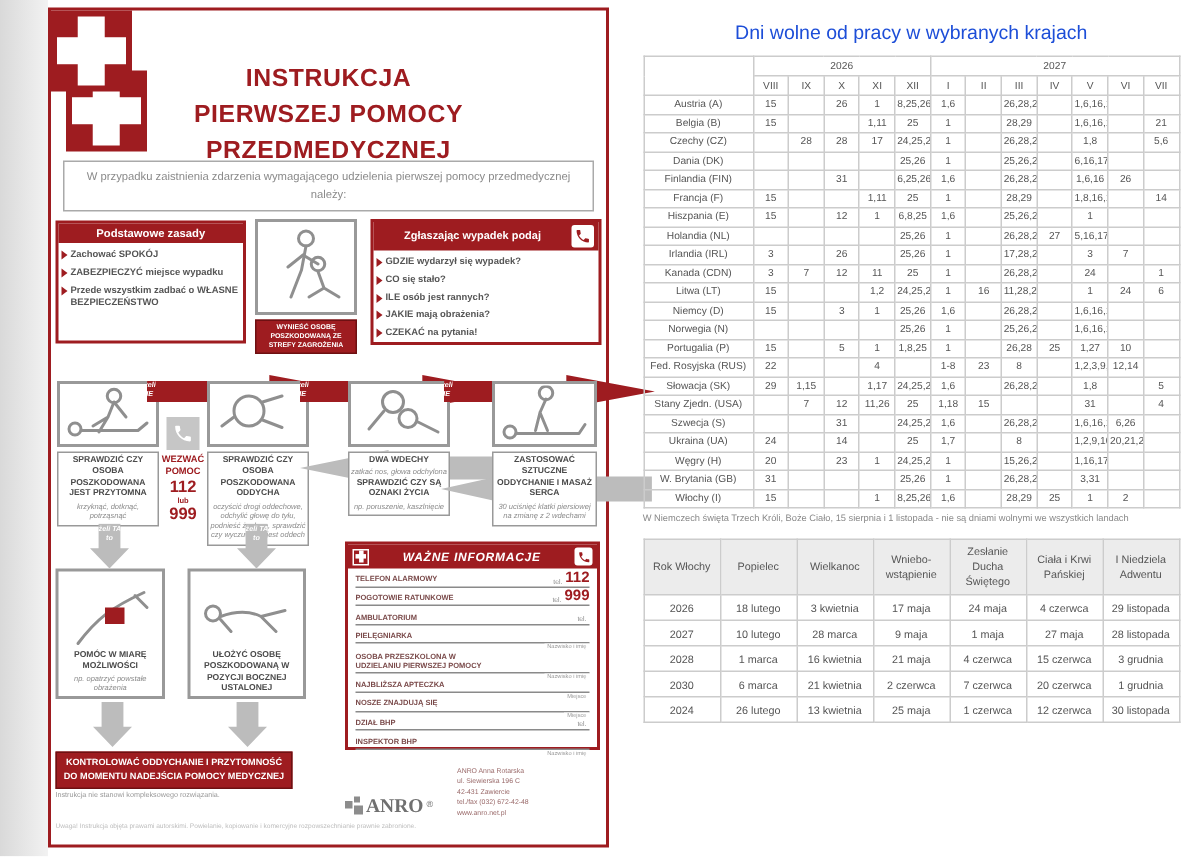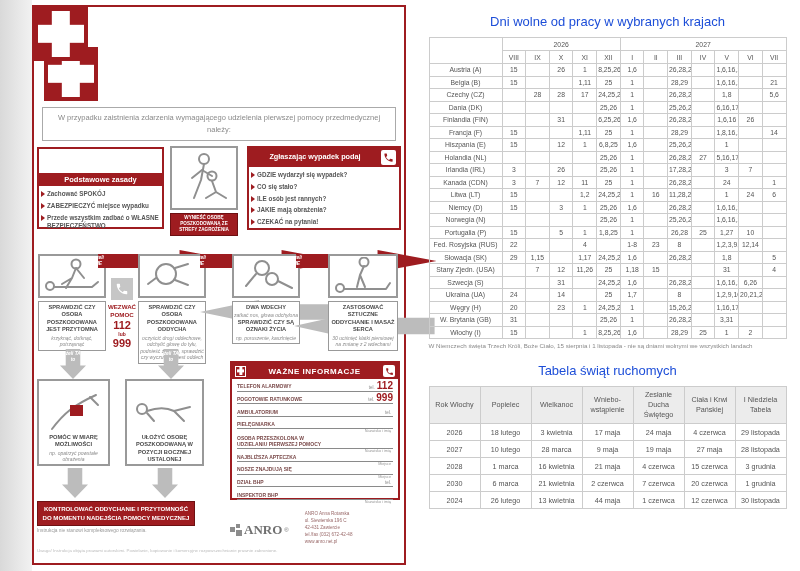--- a/index.html
+++ b/index.html
@@ -14,21 +14,21 @@
   .cross{position:absolute;width:54px;height:54px;background:#9e1c20;}
   .cross-l{left:10px;top:40px;}　.cross-r{left:306px;top:40px;}
   .cross .bar-v{position:absolute;left:50%;top:7%;width:34%;height:86%;transform:translateX(-50%);background:#fff;}
   .cross .bar-h{position:absolute;top:50%;left:7%;height:34%;width:86%;transform:translateY(-50%);background:#fff;}
 
   .poster-title{position:absolute;left:66px;right:66px;top:34px;text-align:center;color:#9e1c20;
                 font-weight:bold;font-size:16.5px;line-height:1.45;letter-spacing:.4px;}
   .intro-box{position:absolute;left:8px;right:8px;top:100px;min-height:28px;border:1px solid #aaa;
              color:#8a8a8a;font-size:7.5px;text-align:center;padding:4px 10px;line-height:1.6;}
 
-  .box-hd{background:#9e1c20;color:#fff;font-weight:bold;font-size:7.5px;text-align:center;padding:2px 1px;margin-top:24px;}
+  .box-hd{background:#9e1c20;color:#fff;font-weight:bold;font-size:7.5px;text-align:center;padding:2px 1px;}
   .basic-box{position:absolute;left:3px;top:140px;width:127px;height:82px;border:2px solid #9e1c20;background:#fff;}
   .rule-list{list-style:none;margin:4px 2px;padding:0;}
   .rule-item{display:flex;gap:2px;margin:3px 0;align-items:flex-start;}
   .tri{flex:0 0 auto;width:0;height:0;margin-top:1px;border-left:4px solid #9e1c20;
        border-top:3px solid transparent;border-bottom:3px solid transparent;}
   .rule-text{font-size:6.3px;font-weight:bold;color:#555;line-height:1.4;}
 
   .mid-ill{position:absolute;left:136px;top:139px;width:68px;height:64px;border:2px solid #999;
            display:flex;align-items:center;justify-content:center;background:#fff;}
   .mid-cap{position:absolute;left:136px;top:206px;width:68px;min-height:15px;background:#9e1c20;
@@ -86,34 +86,34 @@
   .banner{position:absolute;left:3px;top:494px;width:158px;background:#9e1c20;border:1px solid #6e1012;
           color:#fff;font-weight:bold;font-size:6.1px;text-align:center;padding:3px 2px;line-height:1.4;}
   .disclaimer{position:absolute;left:3px;top:521px;font-size:4.8px;color:#999;}
   .copyright{position:absolute;left:3px;top:541px;right:4px;font-size:4.4px;color:#bdbdbd;}
 
   .wi-box{position:absolute;left:196px;top:354px;width:170px;height:139px;border:2px solid #9e1c20;background:#fff;}
   .wi-hd{background:#9e1c20;height:16px;display:flex;align-items:center;padding:0 3px;gap:3px;}
   .wi-cross{position:relative;width:11px;height:11px;background:#9e1c20;border:1px solid #fff;flex:0 0 auto;}
   .wi-cross .bar-v{position:absolute;left:50%;top:10%;width:36%;height:80%;transform:translateX(-50%);background:#fff;}
   .wi-cross .bar-h{position:absolute;top:50%;left:10%;height:36%;width:80%;transform:translateY(-50%);background:#fff;}
-  .wi-title{flex:1;text-align:center;color:#fff;font-weight:bold;font-size:8px;letter-spacing:.5px;}
+  .wi-title{flex:1;text-align:center;color:#fff;font-weight:bold;font-size:8px;letter-spacing:.5px;font-style:italic;}
   .wi-phone{flex:0 0 auto;width:12px;height:12px;background:#fff;border-radius:2px;display:flex;align-items:center;justify-content:center;}
   .wi-phone svg{width:9px;height:9px;fill:#9e1c20;}
   .wi-rows{padding:0 5px;}
   .wi-row{position:relative;display:flex;align-items:flex-end;justify-content:space-between;
           border-bottom:1px solid #8a8a8a;min-height:12.6px;padding:1px 0;}
   .wi-row.tall{min-height:20px;}
   .wi-label{font-size:5px;font-weight:bold;color:#7a4a4a;line-height:1.25;max-width:95px;text-align:left;}
   .wi-right{display:flex;align-items:flex-end;gap:2px;}
   .wi-prefix{font-size:4.5px;color:#8a8a8a;}
   .wi-value{font-size:10px;font-weight:bold;color:#9e1c20;line-height:.9;}
   .wi-caption{position:absolute;right:0;bottom:-5px;font-size:3.8px;color:#999;background:#fff;padding:0 2px;z-index:2;}
 
-  .brand{position:absolute;left:196px;top:500px;width:172px;display:flex;gap:16px;align-items:center;}
+  .brand{position:absolute;left:196px;top:500px;width:172px;display:flex;gap:16px;align-items:flex-end;}
   .anro-logo{display:flex;align-items:center;gap:2px;margin-top:7px;}
   .logo-mark{position:relative;width:12px;height:12px;flex:0 0 auto;}
   .logo-mark i{position:absolute;background:#8c8c8c;display:block;}
   .logo-mark i:nth-child(1){left:0;top:3px;width:5px;height:5px;}
   .logo-mark i:nth-child(2){left:6px;top:0;width:4px;height:4px;}
   .logo-mark i:nth-child(3){left:6px;top:6px;width:6px;height:6px;}
   .anro-text{font-family:"Liberation Serif",serif;font-weight:bold;font-size:13px;color:#707070;}
   .anro-reg{font-size:6px;vertical-align:super;color:#707070;}
   .addr{font-size:4.6px;color:#9a6a6a;line-height:1.5;margin-top:4px;}
 
@@ -144,20 +144,25 @@
 
     <div class="cross cross-l">
         <div class="bar-v"></div>
         <div class="bar-h"></div>
       </div>
     <div class="cross cross-r">
         <div class="bar-v"></div>
         <div class="bar-h"></div>
       </div>
 
+    <div class="poster-title">
+      <div>INSTRUKCJA</div>
+      <div>PIERWSZEJ POMOCY</div>
+      <div>PRZEDMEDYCZNEJ</div>
+    </div>
 
     <div class="intro-box">W przypadku zaistnienia zdarzenia wymagającego udzielenia pierwszej pomocy przedmedycznej należy:</div>
 
     <div class="basic-box">
       <div class="box-hd">Podstawowe zasady</div>
       <ul class="rule-list" id="basic-list">
           <li class="rule-item">
             <span class="tri"></span>
             <span class="rule-text">Zachować SPOKÓJ</span>
           </li>
@@ -780,49 +785,48 @@
             <td class="day-cell">1</td>
             <td class="day-cell">2</td>
             <td class="day-cell"></td>
           </tr>
         </tbody>
     </table>
 
     <div class="footnote">W Niemczech święta Trzech Króli, Boże Ciało, 15 sierpnia i 1 listopada - nie są dniami wolnymi we wszystkich landach</div>
 
     <div class="feast-wrap">
-      <div class="tbl-title">Tabela świąt ruchomych</div>
       <table class="grid feasts">
         <thead>
             <tr id="f-hrow">
               <th class="feast-th">Rok Włochy</th>
               <th class="feast-th">Popielec</th>
               <th class="feast-th">Wielkanoc</th>
               <th class="feast-th">Wniebo­wstąpienie</th>
               <th class="feast-th">Zesłanie Ducha Świętego</th>
               <th class="feast-th">Ciała i Krwi Pańskiej</th>
-              <th class="feast-th">I Niedziela Tabela</th>
+              <th class="feast-th">I Niedziela Adwentu</th>
             </tr>
           </thead>
         <tbody id="feasts-tbody">
             <tr>
               <td class="feast-td">2026</td>
               <td class="feast-td">18 lutego</td>
               <td class="feast-td">3 kwietnia</td>
               <td class="feast-td">17 maja</td>
               <td class="feast-td">24 maja</td>
               <td class="feast-td">4 czerwca</td>
               <td class="feast-td">29 listopada</td>
             </tr>
             <tr>
               <td class="feast-td">2027</td>
               <td class="feast-td">10 lutego</td>
               <td class="feast-td">28 marca</td>
               <td class="feast-td">9 maja</td>
-              <td class="feast-td">19 maja</td>
+              <td class="feast-td">1 maja</td>
               <td class="feast-td">27 maja</td>
               <td class="feast-td">28 listopada</td>
             </tr>
             <tr>
               <td class="feast-td">2028</td>
               <td class="feast-td">1 marca</td>
               <td class="feast-td">16 kwietnia</td>
               <td class="feast-td">21 maja</td>
               <td class="feast-td">4 czerwca</td>
               <td class="feast-td">15 czerwca</td>
@@ -834,21 +838,21 @@
               <td class="feast-td">21 kwietnia</td>
               <td class="feast-td">2 czerwca</td>
               <td class="feast-td">7 czerwca</td>
               <td class="feast-td">20 czerwca</td>
               <td class="feast-td">1 grudnia</td>
             </tr>
             <tr>
               <td class="feast-td">2024</td>
               <td class="feast-td">26 lutego</td>
               <td class="feast-td">13 kwietnia</td>
-              <td class="feast-td">44 maja</td>
+              <td class="feast-td">25 maja</td>
               <td class="feast-td">1 czerwca</td>
               <td class="feast-td">12 czerwca</td>
               <td class="feast-td">30 listopada</td>
             </tr>
           </tbody>
       </table>
     </div>
   </div>
 </div>
 

